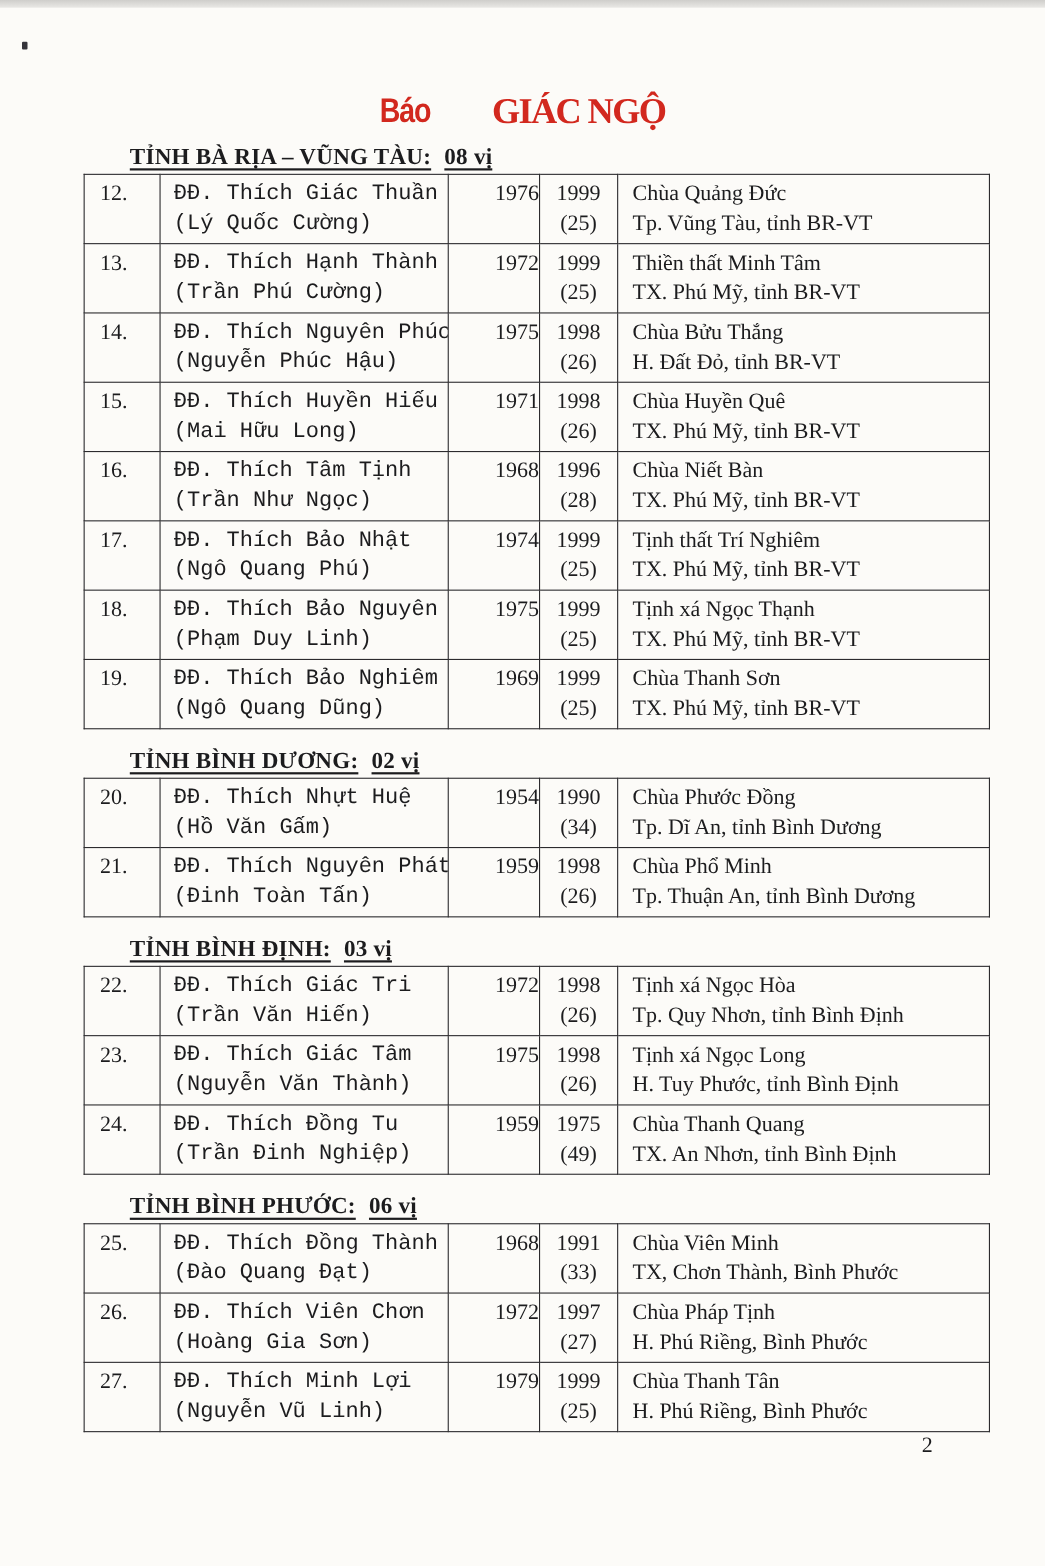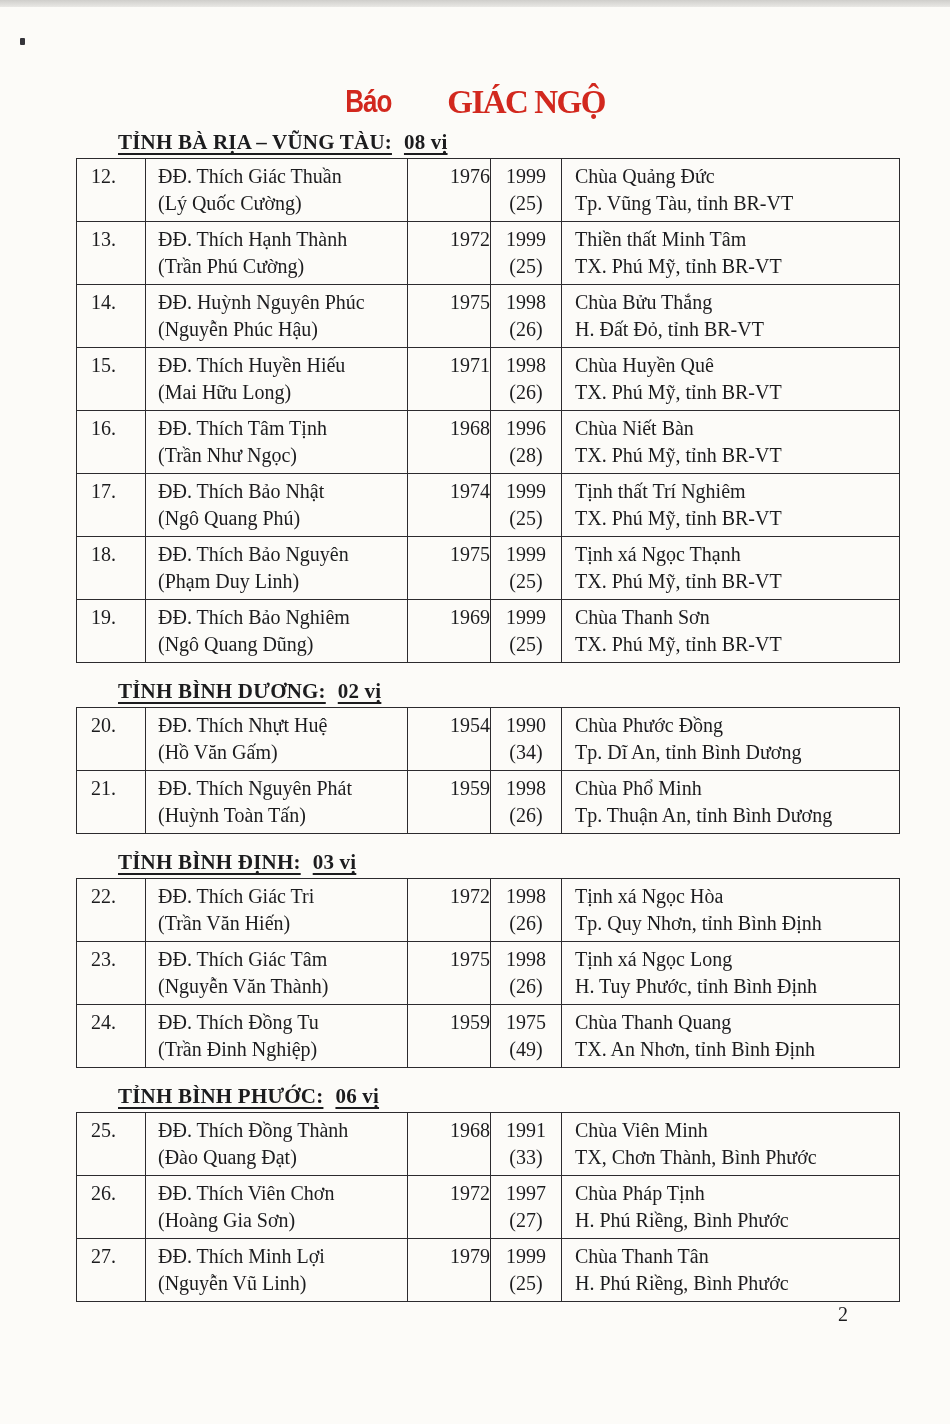--- a/index.html
+++ b/index.html
@@ -70,21 +70,21 @@
     border: 1.6px solid #2c2b2e;
     vertical-align: top;
     font-size: 20px;
     line-height: 27px;
     padding-top: 4px;
     padding-bottom: 4px;
     overflow: hidden;
     white-space: nowrap;
   }
   td.col-no     { padding-left: 14px; }
-  td.col-name   { padding-left: 12px; }
+  td.col-name   { padding-left: 12px; font-family: Liberation Mono, monospace; }
   td.col-birth  { text-align: right; }
   td.col-year   { text-align: center; }
   td.col-temple { padding-left: 13px; }
   .page-number {
     position: absolute;
     left: 838px; top: 1303px;
     font-size: 20px;
   }
 </style>
 </head>
@@ -141,21 +141,21 @@
     </td>
     <td class="col-temple">
       <div>Thiền thất Minh Tâm</div>
       <div>TX. Phú Mỹ, tỉnh BR-VT</div>
     </td>
   </tr>
 
   <tr class="monk-row">
     <td class="col-no">14.</td>
     <td class="col-name">
-      <div>ĐĐ. Huỳnh Nguyên Phúc</div>
+      <div>ĐĐ. Thích Nguyên Phúc</div>
       <div>(Nguyễn Phúc Hậu)</div>
     </td>
     <td class="col-birth">1975</td>
     <td class="col-year">
       <div>1998</div>
       <div>(26)</div>
     </td>
     <td class="col-temple">
       <div>Chùa Bửu Thắng</div>
       <div>H. Đất Đỏ, tỉnh BR-VT</div>
@@ -277,21 +277,21 @@
     <td class="col-temple">
       <div>Chùa Phước Đồng</div>
       <div>Tp. Dĩ An, tỉnh Bình Dương</div>
     </td>
   </tr>
 
   <tr class="monk-row">
     <td class="col-no">21.</td>
     <td class="col-name">
       <div>ĐĐ. Thích Nguyên Phát</div>
-      <div>(Huỳnh Toàn Tấn)</div>
+      <div>(Đinh Toàn Tấn)</div>
     </td>
     <td class="col-birth">1959</td>
     <td class="col-year">
       <div>1998</div>
       <div>(26)</div>
     </td>
     <td class="col-temple">
       <div>Chùa Phổ Minh</div>
       <div>Tp. Thuận An, tỉnh Bình Dương</div>
     </td>

